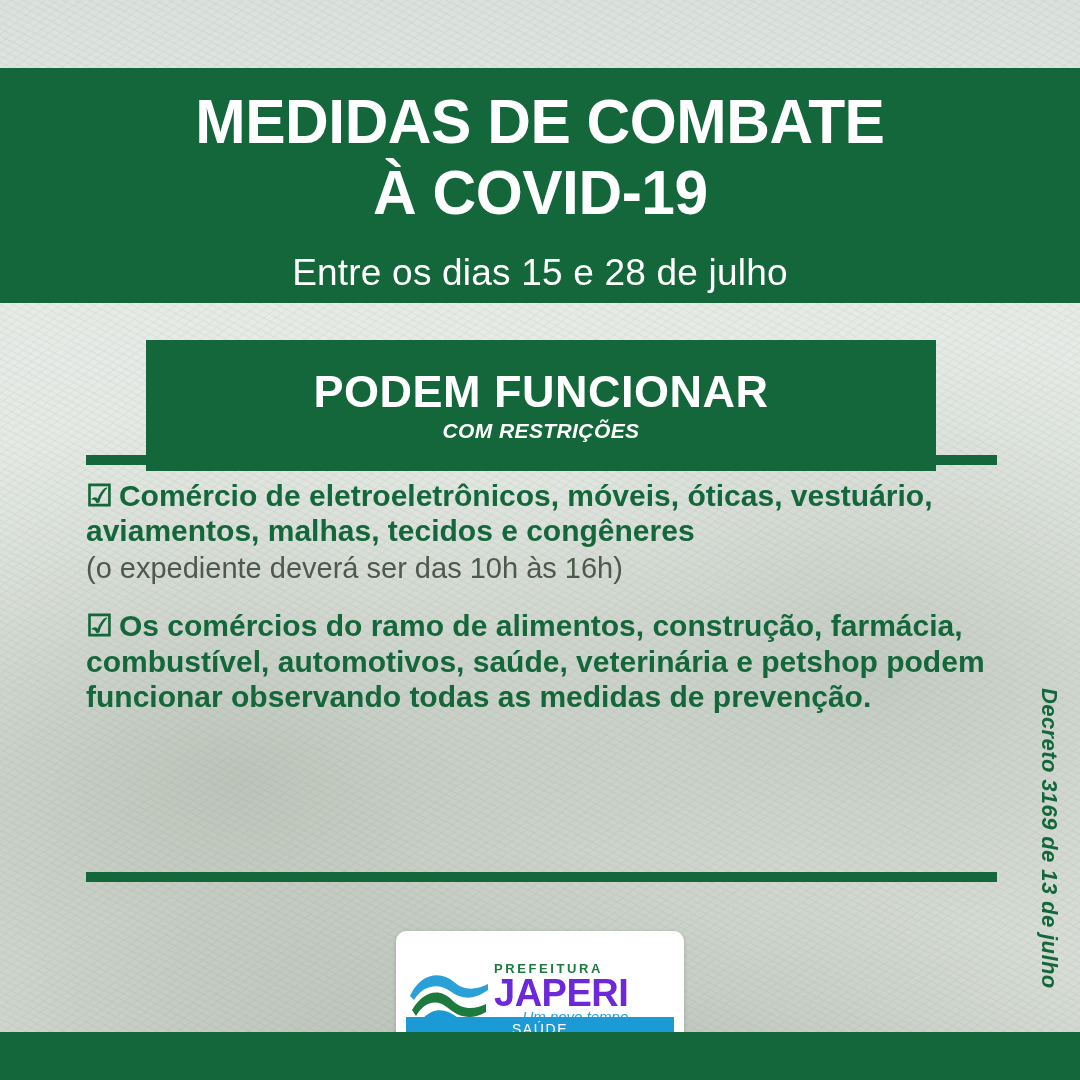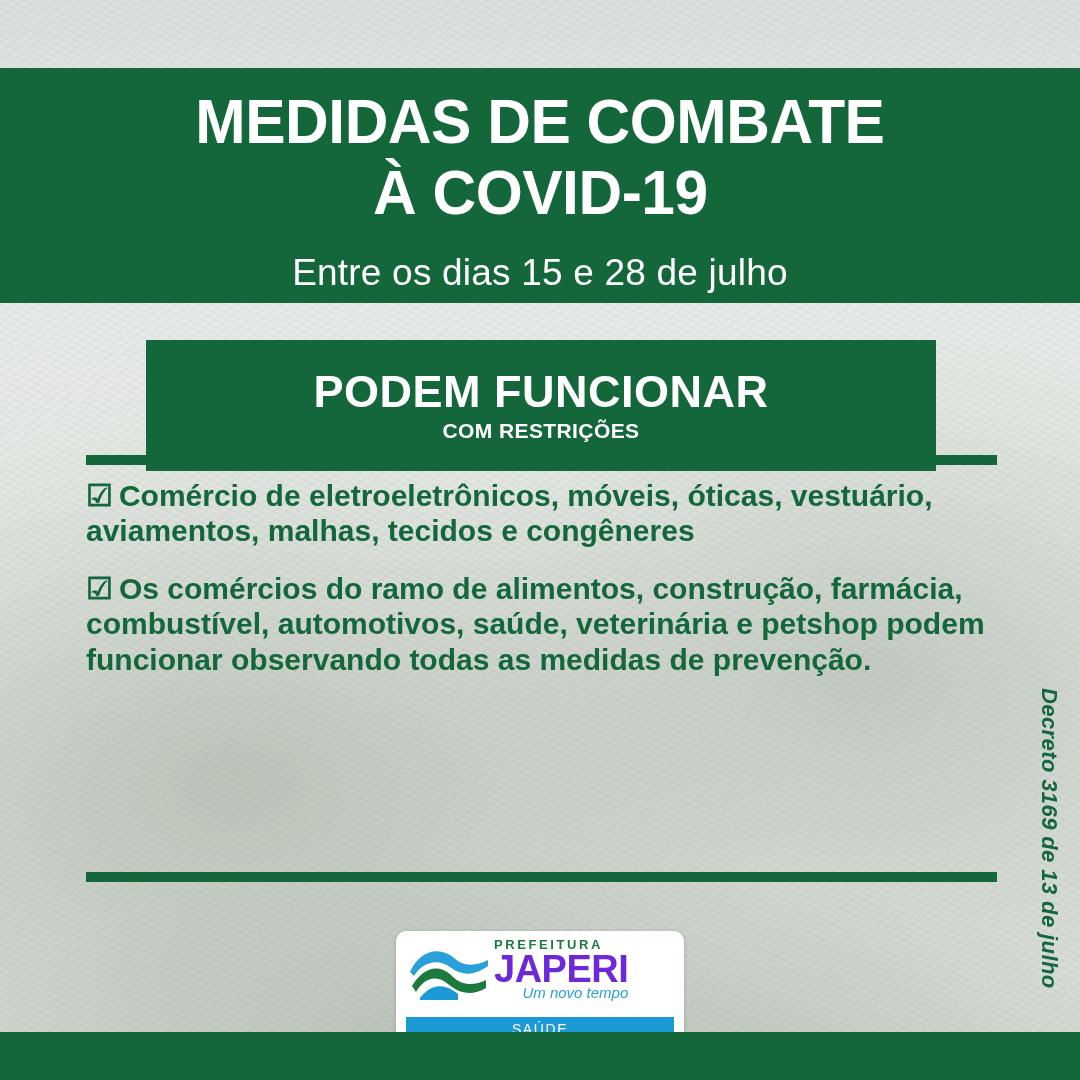--- a/index.html
+++ b/index.html
@@ -94,20 +94,21 @@
     color: #ffffff;
     font-size: 45px;
     font-weight: bold;
     letter-spacing: 0.5px;
     line-height: 1.05;
   }
   .section-header .sub {
     color: #ffffff;
     font-size: 21px;
     font-weight: bold;
+    font-style: italic;
     letter-spacing: 0.4px;
     margin-top: 4px;
   }
 
   
   .rule {
     position: absolute;
     left: 86px;
     width: 911px;
     height: 10px;
@@ -160,21 +161,21 @@
   .logo-box {
     position: absolute;
     left: 396px;
     top: 931px;
     width: 288px;
     height: 118px;
     background: #ffffff;
     border-radius: 10px;
     box-shadow: 0 1px 4px rgba(0,0,0,0.18);
     box-sizing: border-box;
-    padding: 0 10px 0 10px;
+    padding: 24px 10px 0 10px;
     overflow: hidden;
   }
   .logo-main {
     display: flex;
     align-items: center;
     height: 76px;
   }
   .logo-mark {
     width: 86px;
     height: 66px;
@@ -254,20 +255,21 @@
 
   <div class="rule top"></div>
 
   <div class="items">
 
 
     <div class="item">
       <div class="strong">
         <span class="chk">☑</span><span>Comércio de eletroeletrônicos, móveis, óticas, vestuário, aviamentos, malhas, tecidos e congêneres</span>
       </div>
+      <div class="note">(o expediente deverá ser das 10h às 16h)</div>
     </div>
 
     <div class="item">
       <div class="strong">
         <span class="chk">☑</span><span>Os comércios do ramo de alimentos,  construção, farmácia, combustível, automotivos, saúde, veterinária e petshop podem funcionar observando todas as medidas de prevenção.</span>
       </div>
     </div>
 
   </div>
 

